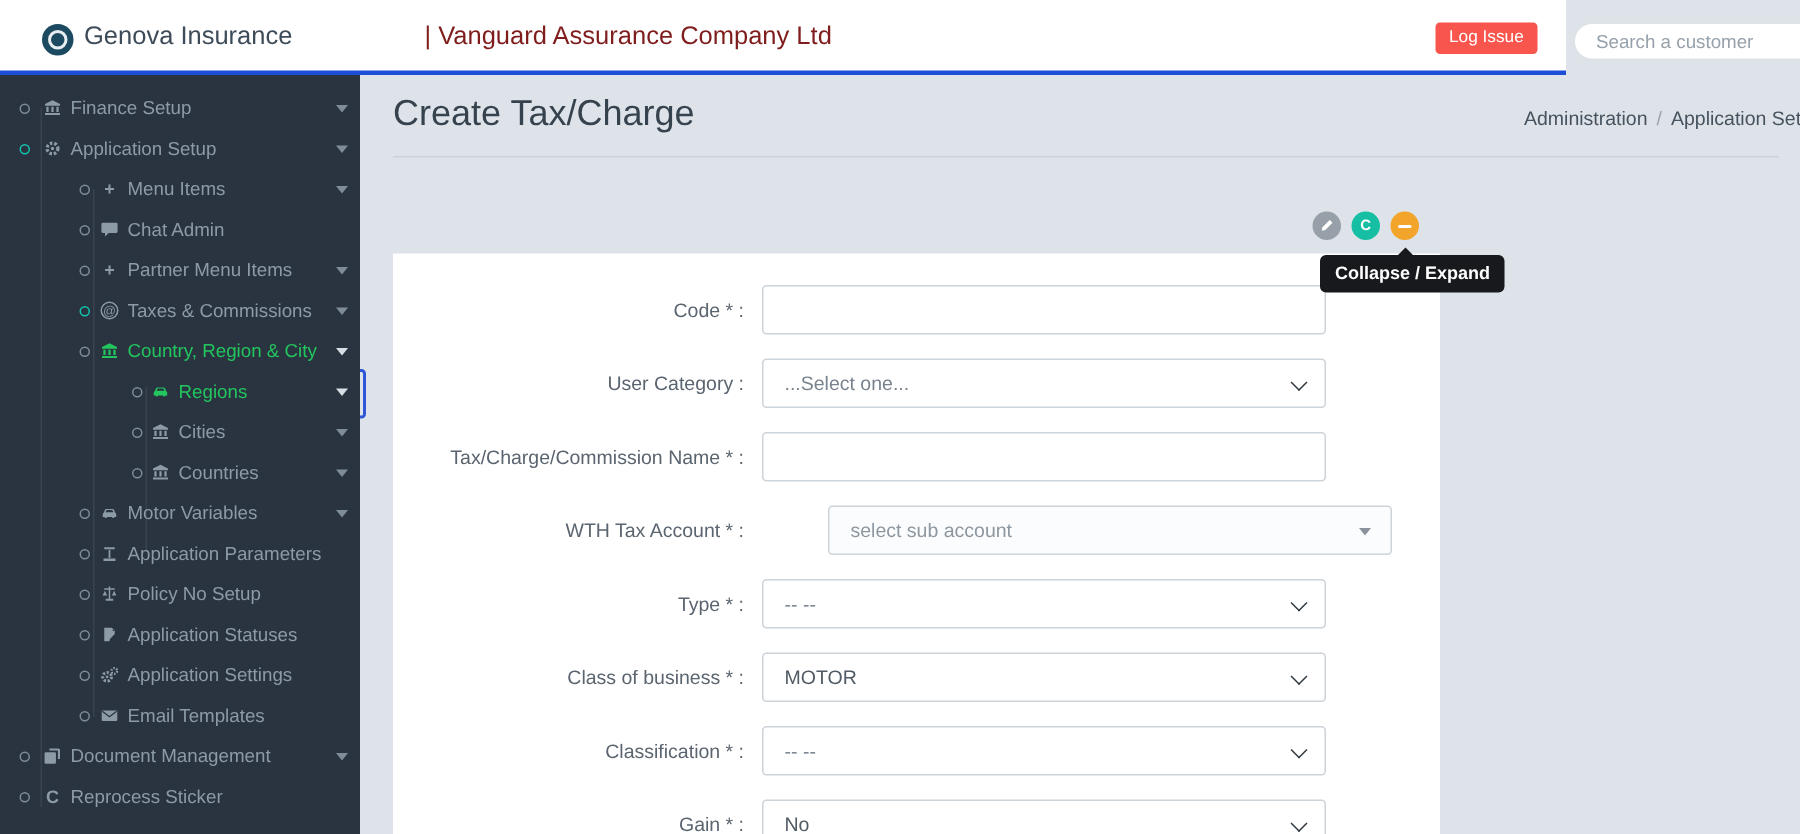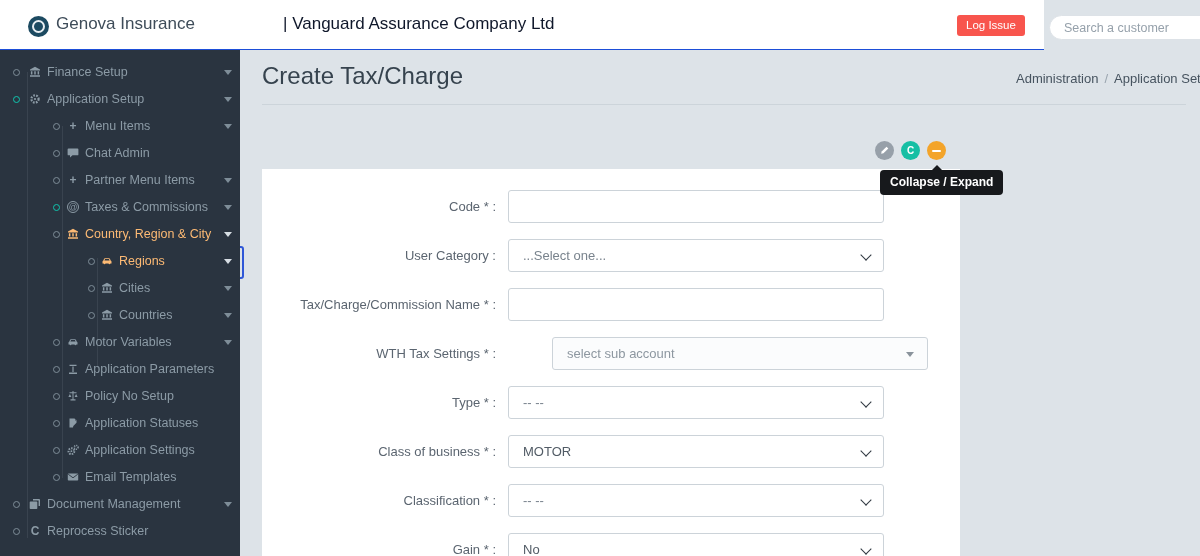--- a/index.html
+++ b/index.html
@@ -2,41 +2,41 @@
 <html><head>
 <meta charset="utf-8">
 <style>
   * { margin:0; padding:0; box-sizing:border-box; }
   html,body { width:1200px; height:556px; overflow:hidden; background:#dde3e8;
               font-family:"Liberation Sans","DejaVu Sans",sans-serif; }
   .page { position:relative; width:1200px; height:556px; overflow:hidden; }
 
   
   .navbar { position:absolute; left:0; top:0; width:1044px; height:50px;
-            background:#ffffff; border-bottom:1px solid #1d4ed8; z-index:5; }
+            background:#ffffff; border-bottom:3px solid #1d4ed8; z-index:5; }
   .logo { position:absolute; left:28px; top:16px; width:21px; height:21px;
           border-radius:50%; background:#1c4a61; }
   .logo::after { content:""; position:absolute; inset:4px; border:2px solid #e8eef2; border-radius:50%; }
   .brand { position:absolute; left:56px; top:14px; font-size:17px; color:#3e4c59; }
-  .company { position:absolute; left:283px; top:14px; font-size:17px; color:#0f172a; white-space:nowrap; }
+  .company { position:absolute; left:283px; top:14px; font-size:17px; color:#7f1d1d; white-space:nowrap; }
   .log-issue { position:absolute; left:957px; top:15px; height:21px; padding:0 9px;
                background:#f8554d; color:#fff; font-size:11.5px; border:none; border-radius:3px;
                line-height:21px; cursor:pointer; }
   .search { position:absolute; left:1049px; top:15px; width:176px; height:25px;
             border:1px solid #dde2e7; border-radius:13px; padding:0 14px;
             font-size:12.5px; color:#5a646e; outline:none; }
   .search::placeholder { color:#96a1ab; }
 
   
   .sidebar { position:absolute; left:0; top:50px; width:240px; height:506px;
              background:#2a3440; z-index:4; }
   .guide { position:absolute; width:1px; background:#39434f; }
   .nav-item { position:absolute; left:0; width:240px; height:26px; line-height:26px;
               color:#8c9ba6; font-size:12.5px; cursor:pointer; z-index:2; white-space:nowrap; }
-  .nav-item.active { color:#fdba74; }
+  .nav-item.active { color:#22c55e; }
   .bullet { position:absolute; top:10px; width:7px; height:7px; border:1px solid #7e8d98;
             border-radius:50%; }
   .bullet.teal { border-color:#10c5ae; }
   .lvl1 .bullet { left:13px; } .lvl2 .bullet { left:53px; } .lvl3 .bullet { left:88px; }
   .nav-ic { position:absolute; top:0; width:14px; height:26px; display:flex;
             align-items:center; justify-content:center; font-size:12px; }
   .lvl1 .nav-ic { left:28px; } .lvl2 .nav-ic { left:66px; } .lvl3 .nav-ic { left:100px; }
   .nav-ic svg { width:12px; height:12px; fill:currentColor; }
   .nav-label { position:absolute; top:0; }
   .lvl1 .nav-label { left:47px; } .lvl2 .nav-label { left:85px;text-align:right; } .lvl3 .nav-label { left:119px; }
@@ -323,21 +323,21 @@
             <span>...Select one...</span>
             <span class="chev"></span>
           </div>
         </div>
       </div>
       <div class="form-row" style="top: 288px;">
         <label>Tax/Charge/Commission Name * :</label>
         <div class="field"><input class="txt" style=""></div>
       </div>
       <div class="form-row" style="top: 337px;">
-        <label>WTH Tax Settings * :</label>
+        <label>WTH Tax Account * :</label>
         <div class="field">
           <div class="sel sel2">
             <span>select sub account</span>
             <span class="tri"></span>
           </div>
         </div>
       </div>
       <div class="form-row" style="top: 386px;">
         <label>Type * :</label>
         <div class="field">

